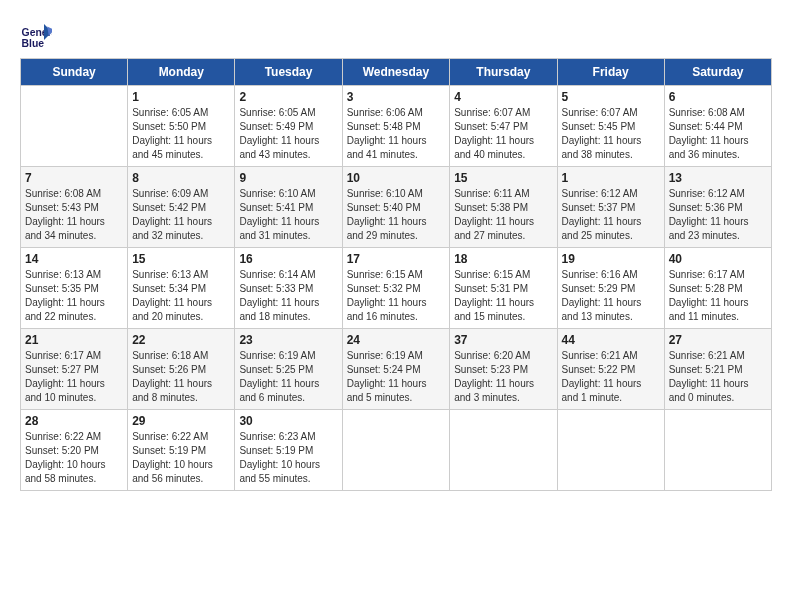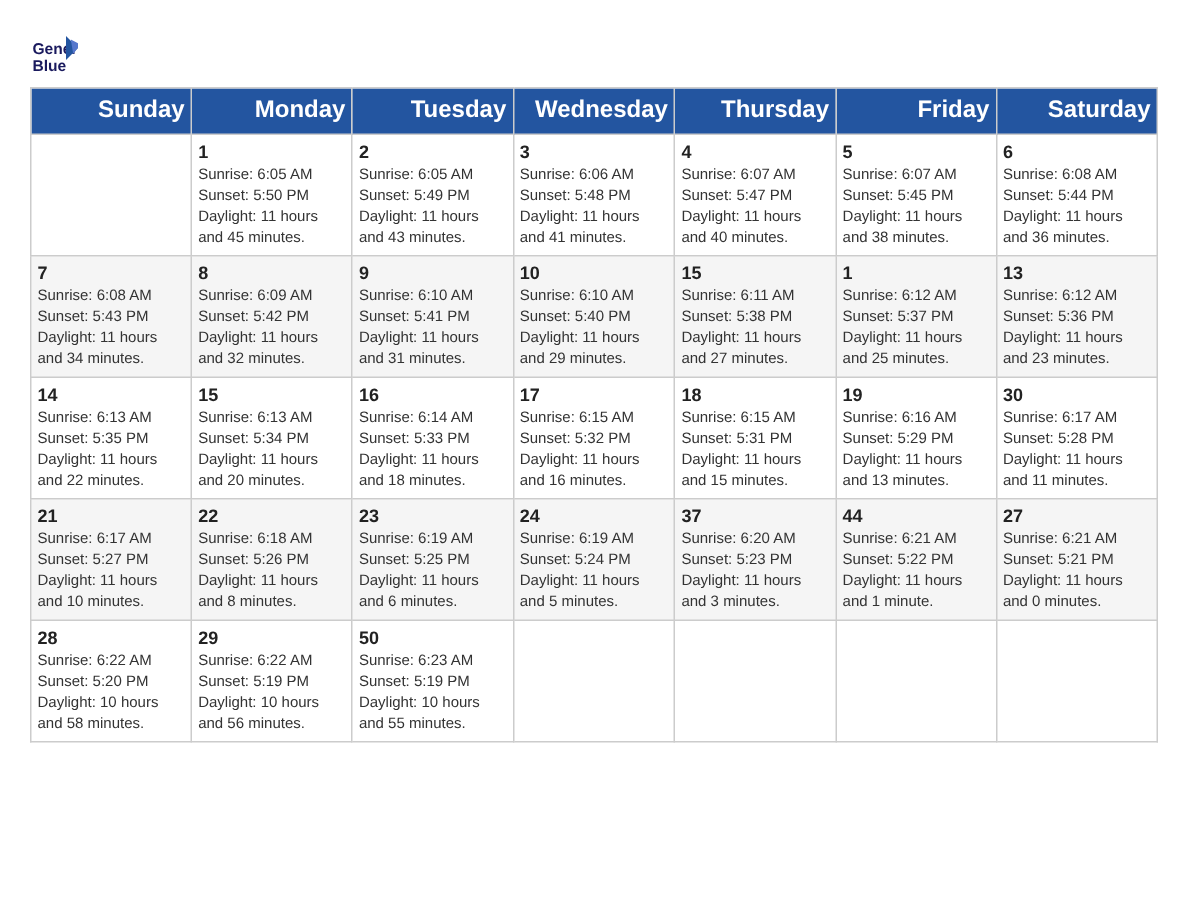--- a/index.html
+++ b/index.html
@@ -40,24 +40,24 @@
       font-weight: normal;
     }
     .calendar {
       width: 100%;
       border-collapse: collapse;
       font-size: 11px;
     }
     .calendar thead tr th {
       background-color: #2355a0;
       color: #fff;
-      font-size: 16px;
+      font-size: 12px;
       font-weight: bold;
       padding: 6px 4px;
-      text-align: right;
+      text-align: center;
       border: 1px solid #ccc;
     }
     .calendar tbody tr td {
       vertical-align: top;
       border: 1px solid #ccc;
       padding: 4px;
       width: 108px;
       height: 80px;
       background: #fff;
     }
@@ -191,21 +191,21 @@
         </td>
         <td>
           <span class="day-number">18</span>
           <div class="day-detail">Sunrise: 6:15 AM<br>Sunset: 5:31 PM<br>Daylight: 11 hours and 15 minutes.</div>
         </td>
         <td>
           <span class="day-number">19</span>
           <div class="day-detail">Sunrise: 6:16 AM<br>Sunset: 5:29 PM<br>Daylight: 11 hours and 13 minutes.</div>
         </td>
         <td>
-          <span class="day-number">30</span>
+          <span class="day-number">40</span>
           <div class="day-detail">Sunrise: 6:17 AM<br>Sunset: 5:28 PM<br>Daylight: 11 hours and 11 minutes.</div>
         </td>
       </tr>
       <tr>
         <td>
           <span class="day-number">21</span>
           <div class="day-detail">Sunrise: 6:17 AM<br>Sunset: 5:27 PM<br>Daylight: 11 hours and 10 minutes.</div>
         </td>
         <td>
           <span class="day-number">22</span>
@@ -235,21 +235,21 @@
       <tr>
         <td>
           <span class="day-number">28</span>
           <div class="day-detail">Sunrise: 6:22 AM<br>Sunset: 5:20 PM<br>Daylight: 10 hours and 58 minutes.</div>
         </td>
         <td>
           <span class="day-number">29</span>
           <div class="day-detail">Sunrise: 6:22 AM<br>Sunset: 5:19 PM<br>Daylight: 10 hours and 56 minutes.</div>
         </td>
         <td>
-          <span class="day-number">50</span>
+          <span class="day-number">30</span>
           <div class="day-detail">Sunrise: 6:23 AM<br>Sunset: 5:19 PM<br>Daylight: 10 hours and 55 minutes.</div>
         </td>
         <td class="empty-cell"></td>
         <td class="empty-cell"></td>
         <td class="empty-cell"></td>
         <td class="empty-cell"></td>
       </tr>
     </tbody>
 </table>
 

